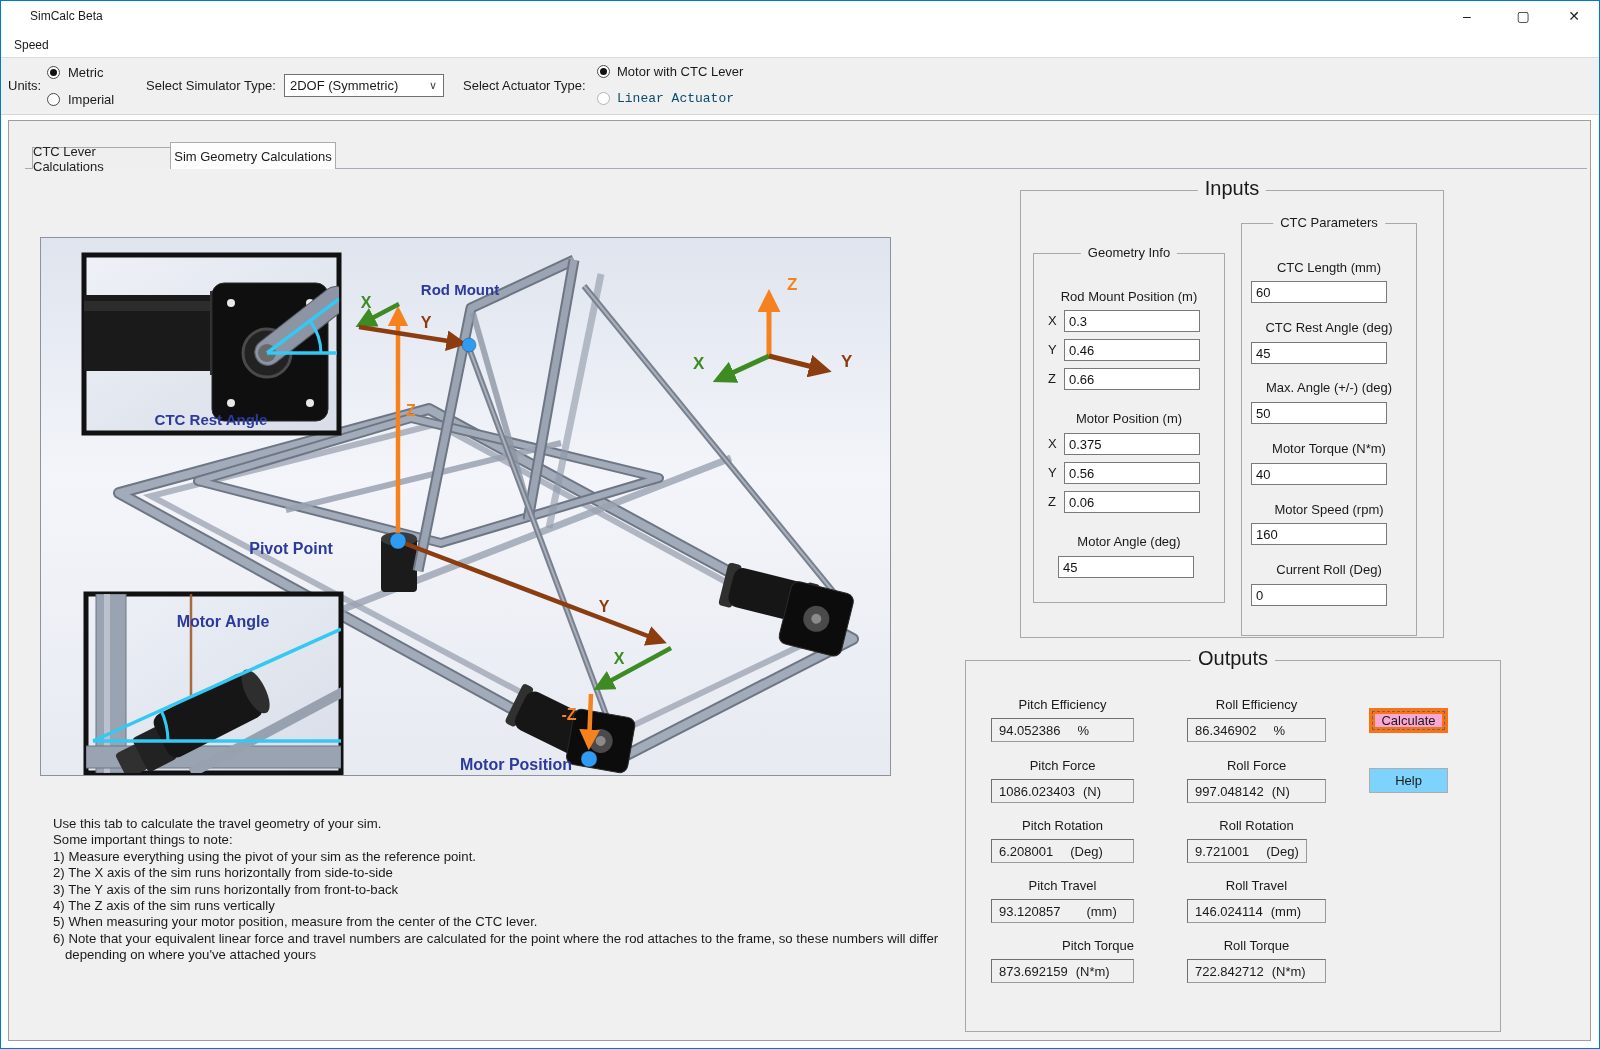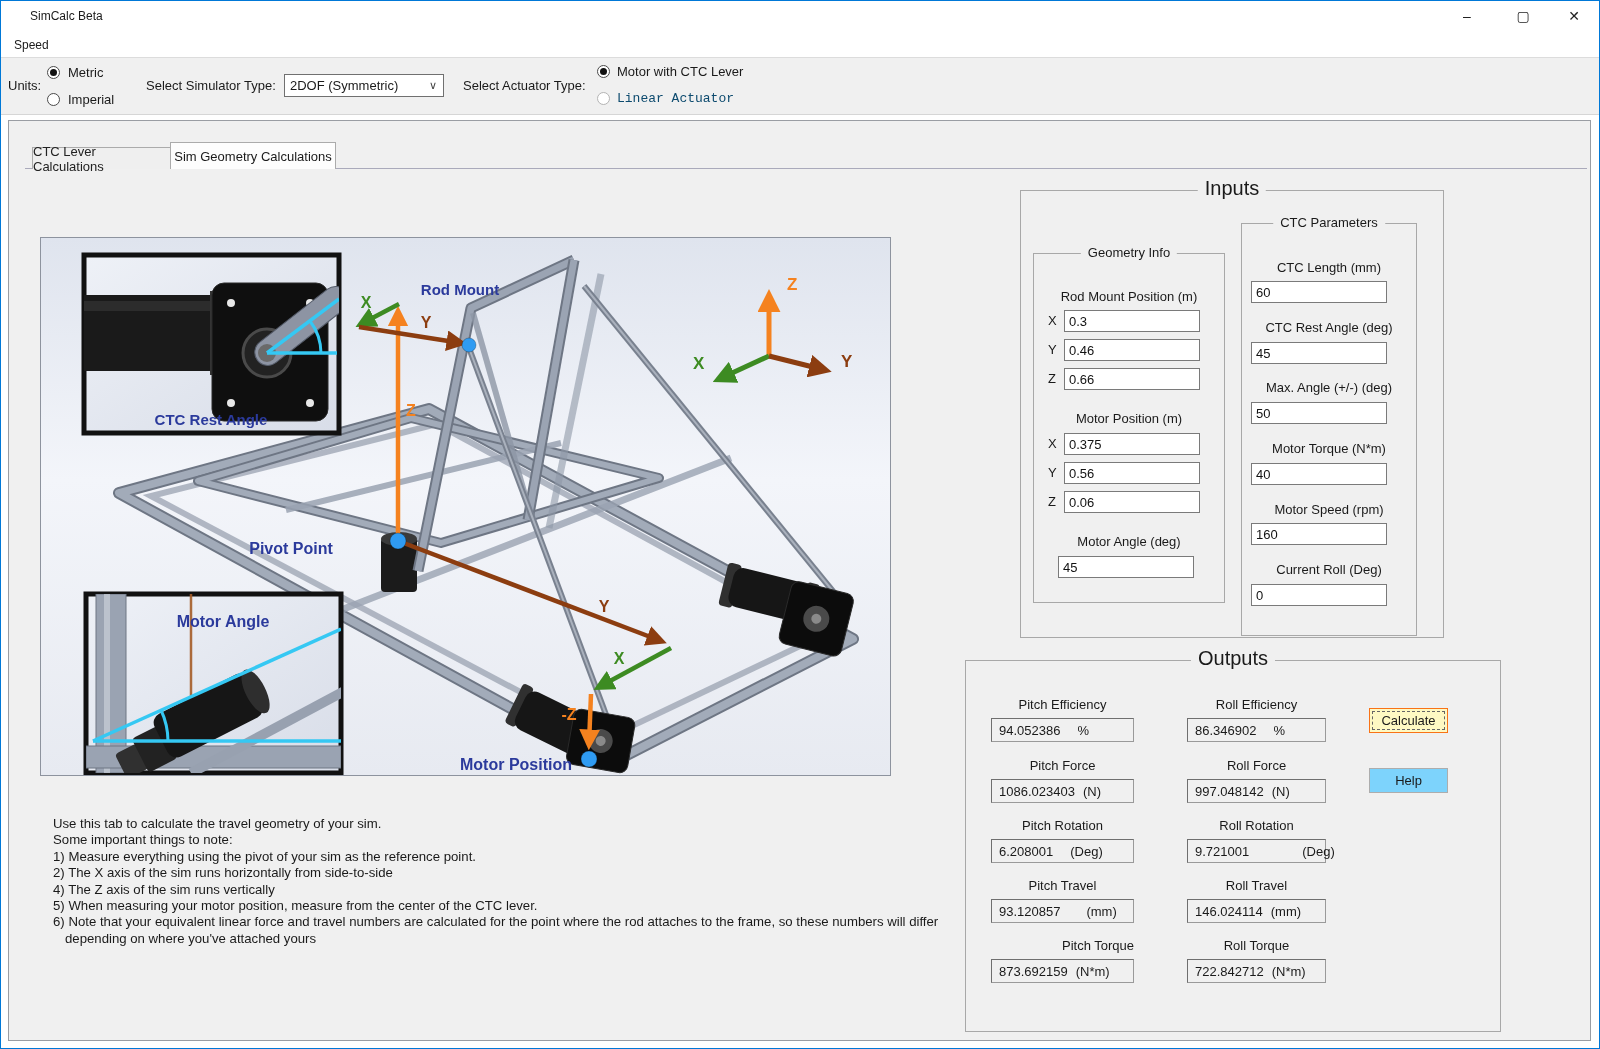--- a/index.html
+++ b/index.html
@@ -49,21 +49,21 @@
       font-family:"Liberation Sans",sans-serif;padding:0 0 0 4px;box-sizing:border-box;color:#111;}
   .axis-letter{position:absolute;font-size:13px;}
   
   .outbox{position:absolute;height:24px;box-sizing:border-box;background:#f0f0f0;
           border:1px solid #9a9a9a;border-top-color:#6f6f6f;border-left-color:#6f6f6f;
           display:flex;align-items:center;font-size:13px;}
   .outbox .v{padding-left:7px;}
   .outbox .u{margin-left:17px;}
   .btn{position:absolute;width:79px;height:25px;box-sizing:border-box;font-size:13px;
        display:flex;align-items:center;justify-content:center;background:#7dd3fc;border:1px solid #adadad;}
-  .btn.focused{background:#fef9c3;border:1px solid #f97316;outline:1px dashed #666;outline-offset:-4px;}
+  .btn.focused{background:#f9a8d4;border:6px solid #f97316;outline:1px dashed #666;outline-offset:-4px;}
   svg text{font-family:"Liberation Sans",sans-serif;}
 </style>
 </head>
 <body>
 
 <div class="abs titlebar">
   <div class="abs title-text">SimCalc Beta</div>
 </div>
 <div class="abs win-btn" style="left:1444px;">–</div>
 <div class="abs win-btn" style="left:1500px;">▢</div>
@@ -270,20 +270,21 @@
     <text x="137" y="33" text-anchor="middle" font-size="16" font-weight="bold" fill="#2b3a9c">Motor Angle</text>
   </g>
 </svg>
 </div>
 
 <div class="abs notes">
   <div>Use this tab to calculate the travel geometry of your sim.</div>
   <div>Some important things to note:</div>
   <div>1) Measure everything using the pivot of your sim as the reference point.</div>
   <div>2) The X axis of the sim runs horizontally from side-to-side</div>
+  <div>3) The Y axis of the sim runs horizontally from front-to-back</div>
   <div>4) The Z axis of the sim runs vertically</div>
   <div>5) When measuring your motor position, measure from the center of the CTC lever.</div>
   <div>6) Note that your equivalent linear force and travel numbers are calculated for the point where the rod attaches to the frame, so these numbers will differ</div>
   <div class="indent">depending on where you've attached yours</div>
 </div>
 
 <div class="groupbox" style="left:1020px;top:190px;width:424px;height:448px;">
   <span class="legend big">Inputs</span>
 
   <div class="groupbox" style="left:12px;top:62px;width:192px;height:350px;background:#f0f0f0;">
@@ -356,21 +357,21 @@
     <span class="v">997.048142</span>
       <span class="u" style="margin-left:8px;">(N)</span>
   </div>
 
   <div class="fieldlbl" style="top:157px;left:25px;width:143px;">Pitch Rotation</div>
   <div class="outbox" style="left:25px;top:178px;width:143px;">
     <span class="v">6.208001</span>
       <span class="u">(Deg)</span>
   </div>
   <div class="fieldlbl" style="top:157px;left:221px;width:139px;">Roll Rotation</div>
-  <div class="outbox" style="left:221px;top:178px;width:139px;gap:36px;">
+  <div class="outbox" style="left:221px;top:178px;width:120px;">
     <span class="v">9.721001</span>
       <span class="u">(Deg)</span>
   </div>
 
   <div class="fieldlbl" style="top:217px;left:25px;width:143px;">Pitch Travel</div>
   <div class="outbox" style="left:25px;top:238px;width:143px;gap:16px;">
     <span class="v">93.120857</span>
       <span class="u" style="margin-left:10px;">(mm)</span>
   </div>
   <div class="fieldlbl" style="top:217px;left:221px;width:139px;">Roll Travel</div>

